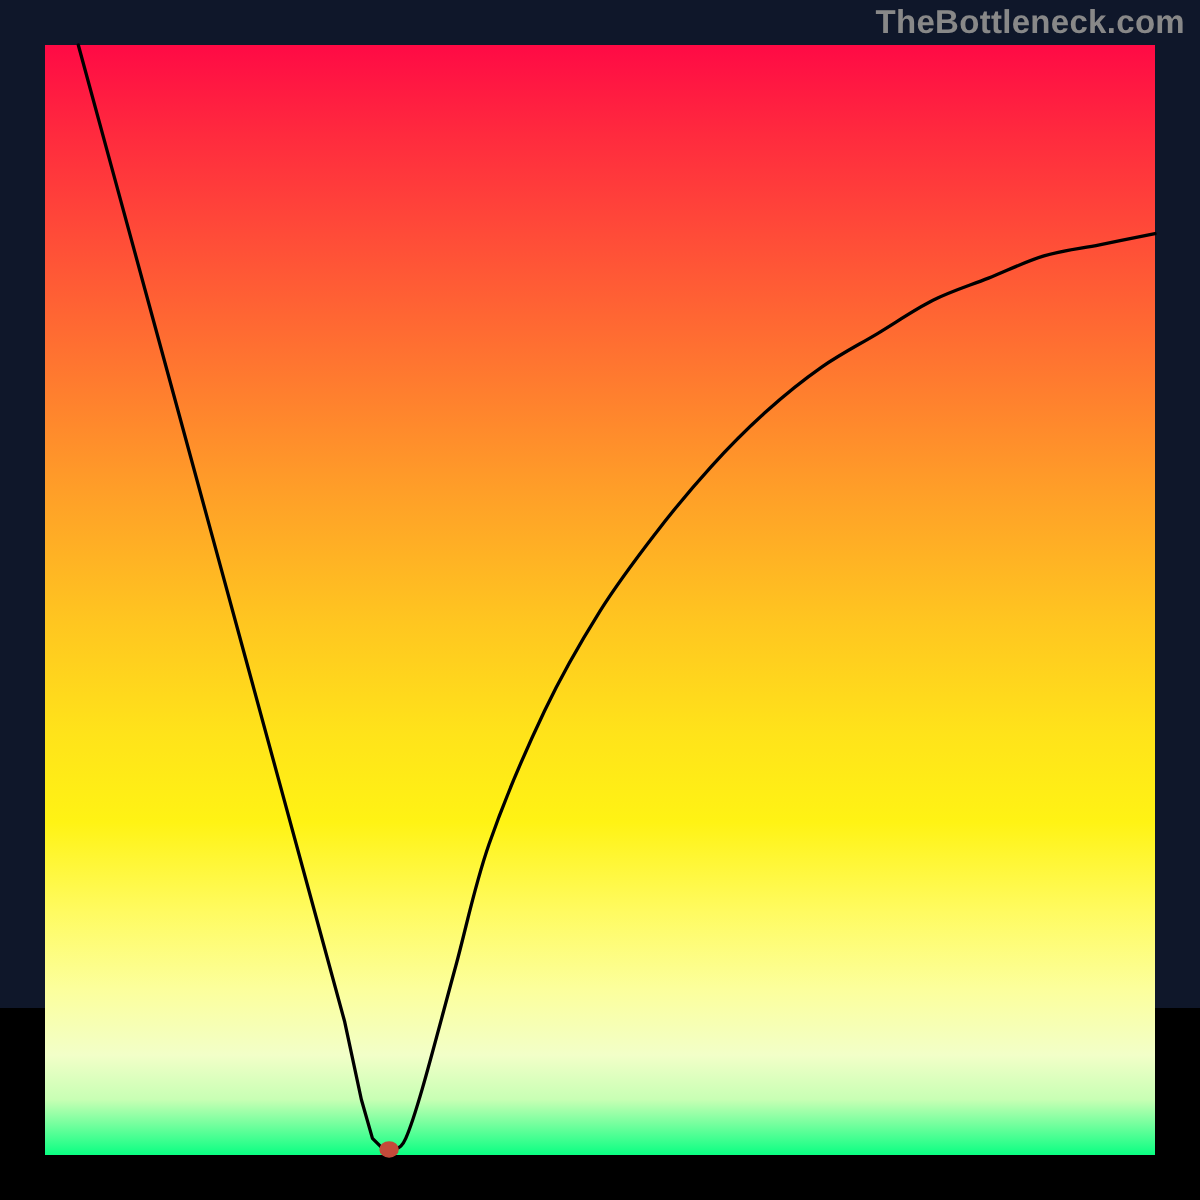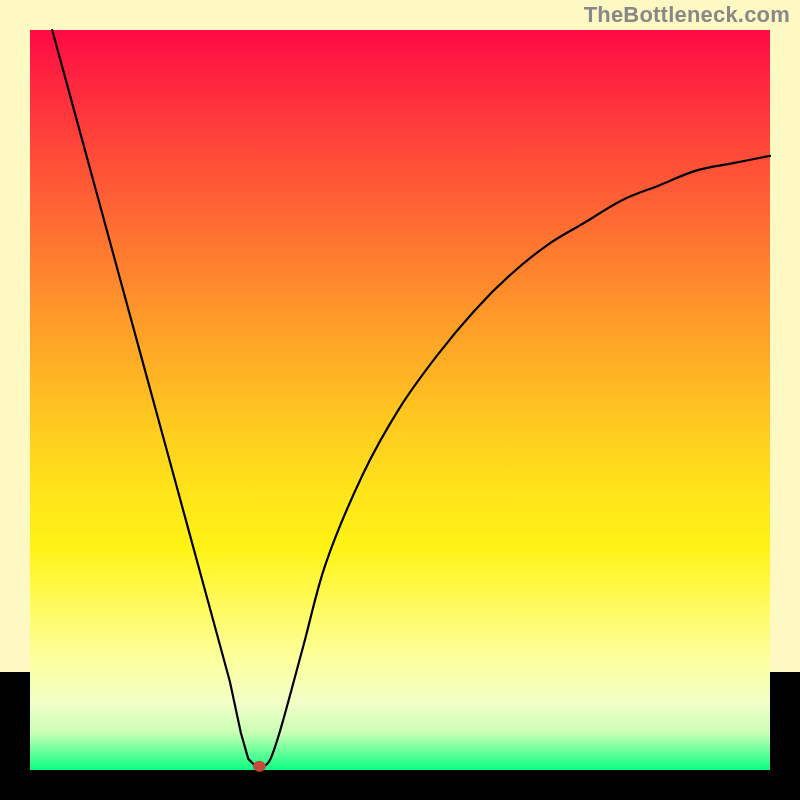--- a/index.html
+++ b/index.html
@@ -8,21 +8,21 @@
     width: 800px;
     height: 800px;
     background: #000;
     font-family: Arial, Helvetica, sans-serif;
     overflow: hidden;
   }
   .outer {
     position: relative;
     width: 800px;
     height: 672px;
-    background: #fef9c3;
+    background: #0f172a;
   }
   .watermark {
     position: absolute;
     top: 2px;
     right: 10px;
     color: #888;
     font-size: 22px;
     font-weight: 600;
     letter-spacing: 0.2px;
     z-index: 3;

